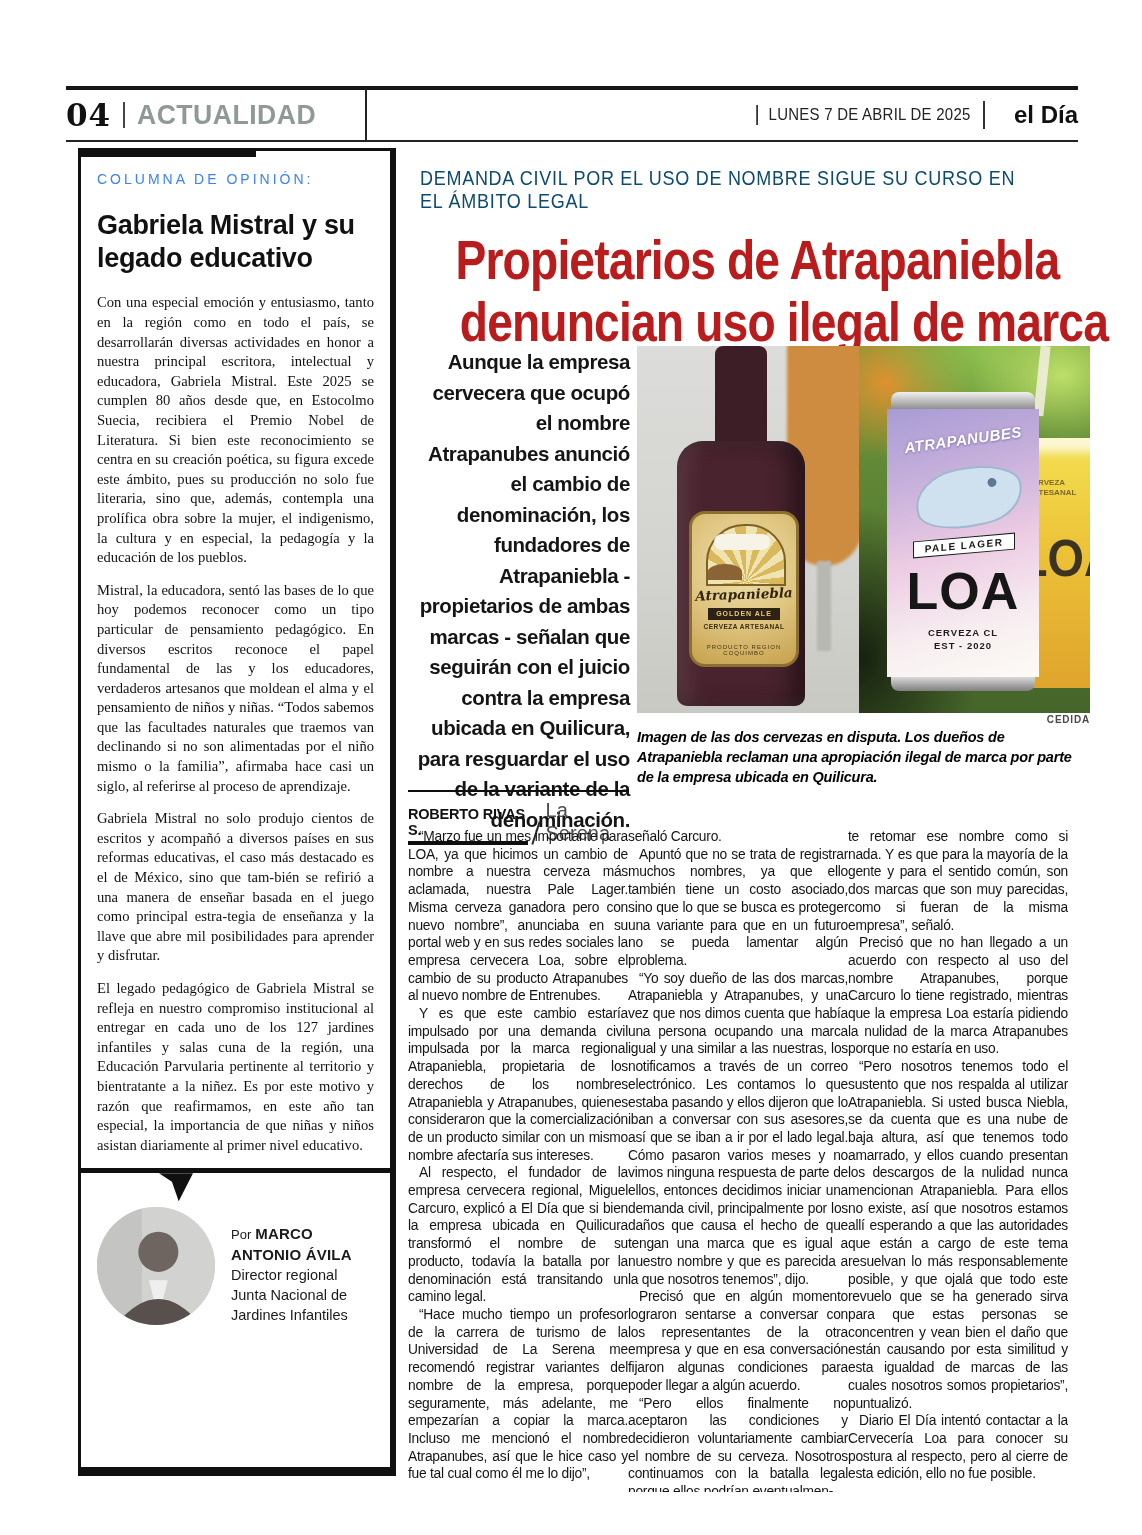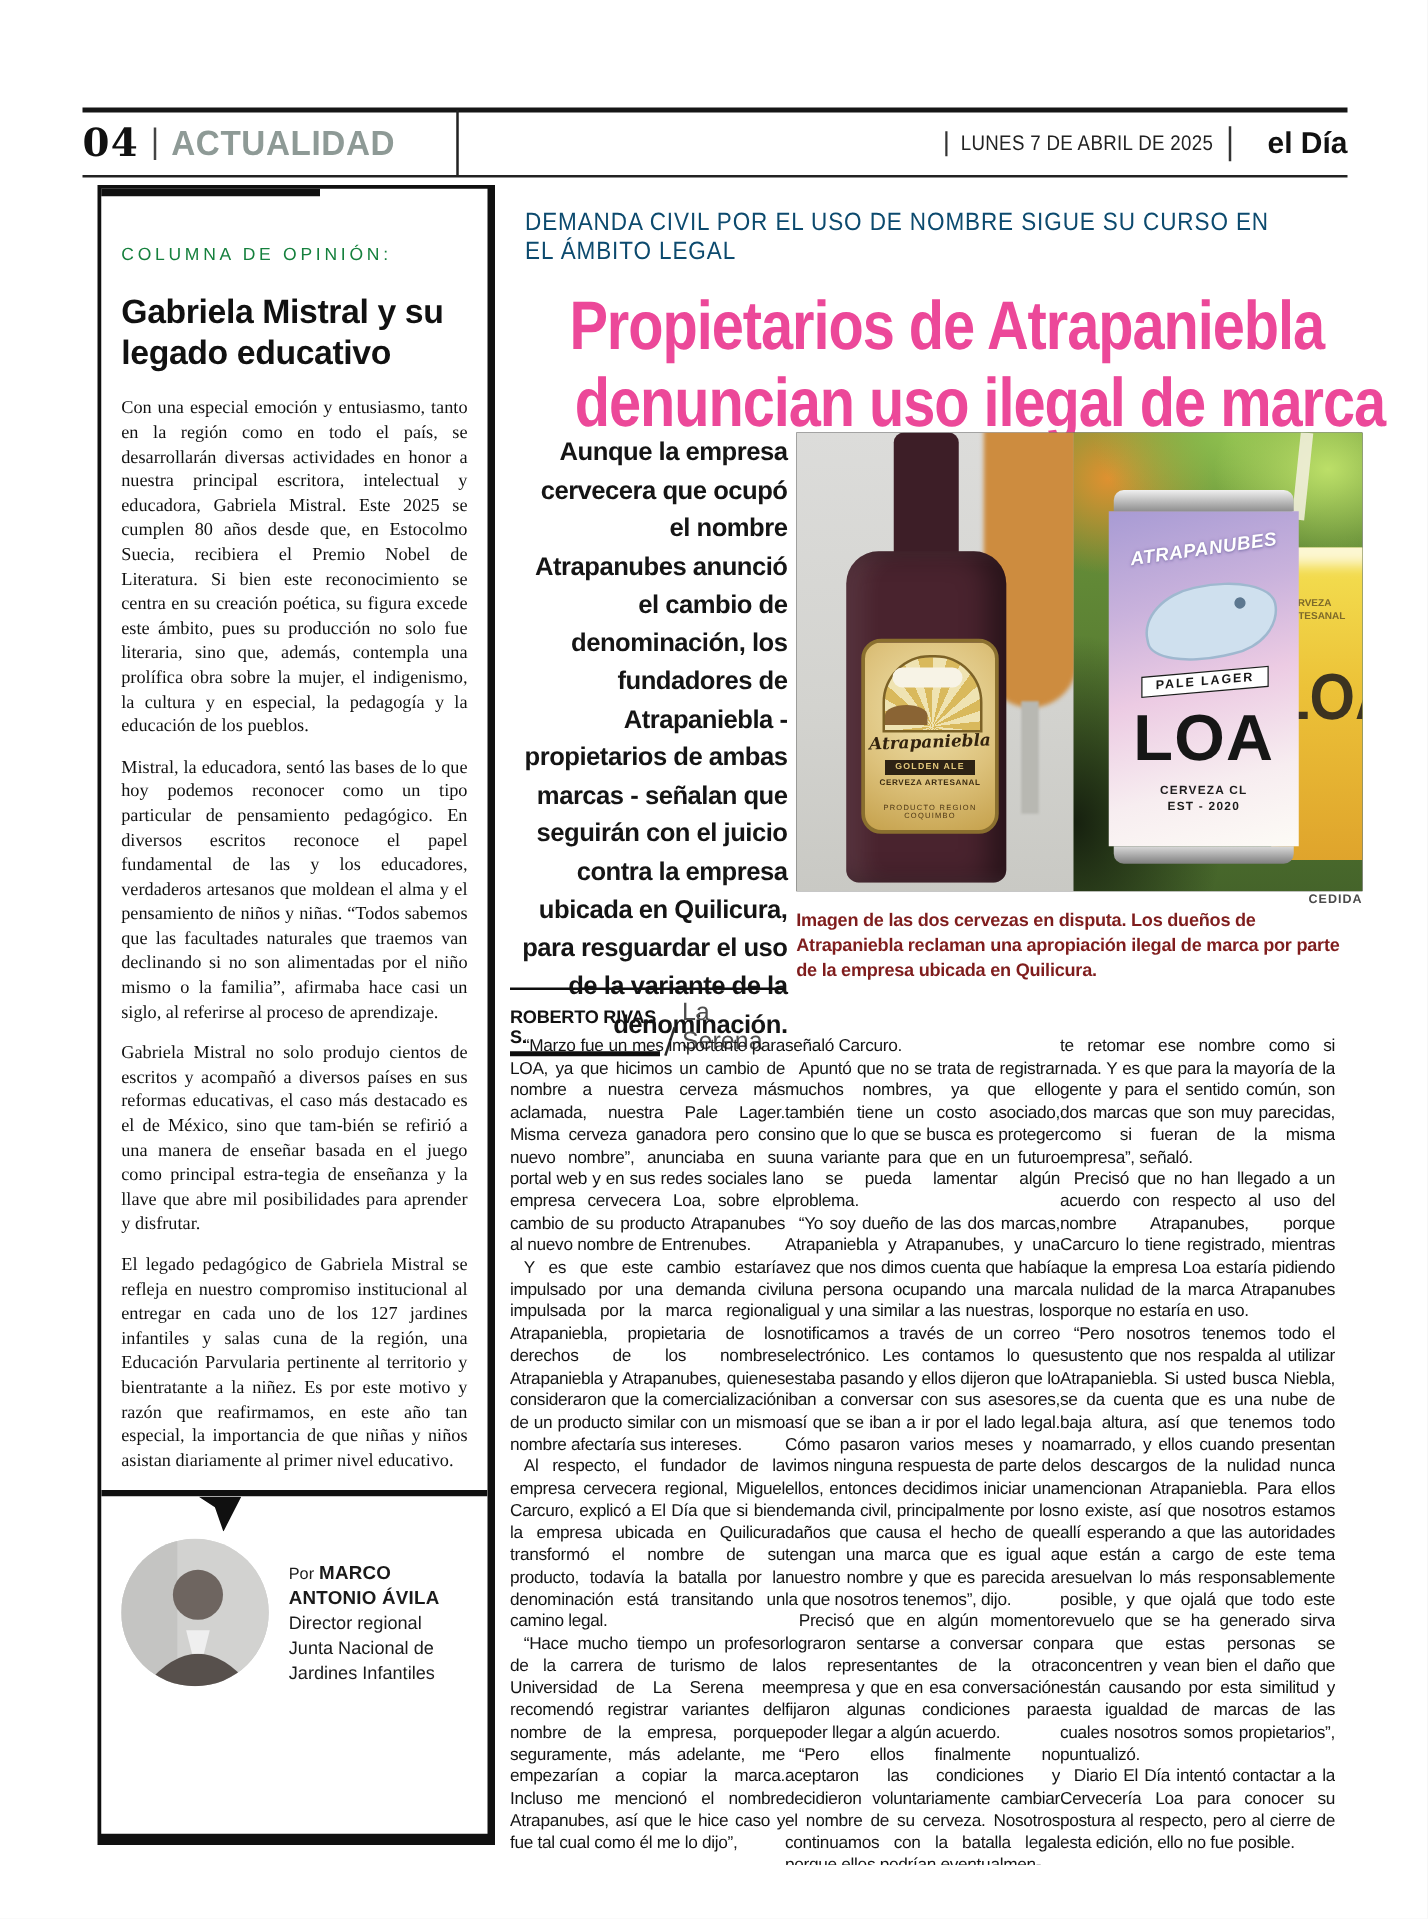--- a/index.html
+++ b/index.html
@@ -18,39 +18,39 @@
              display:inline-block;transform:scaleX(.88);transform-origin:right;}
   .masthead{font-size:24px;font-weight:800;border-left:2px solid #333;padding-left:29px;margin-left:12px;}
   .header-vline{position:absolute;left:365px;top:88px;width:2px;height:52px;background:#222;}
   .header-bottom-rule{position:absolute;left:66px;top:140px;width:1012px;height:2px;background:#222;}
 
   
   .opinion-box{position:absolute;left:78px;top:148px;width:318px;height:1328px;background:#fff;
                border:3px solid #101010;border-right-width:6px;border-bottom-width:9px;
                padding:20px 16px;box-sizing:border-box;overflow:hidden;}
   .opinion-accent{position:absolute;left:-3px;top:-3px;width:178px;height:9px;background:#101010;}
-  .opinion-label{font-size:14px;letter-spacing:3px;color:#15803d;margin-bottom:14px;margin-top:24px;}
+  .opinion-label{font-size:14px;letter-spacing:3px;color:#3b82f6;margin-bottom:14px;}
   .opinion-title{font-size:27px;font-weight:800;line-height:33px;letter-spacing:-.3px;margin-bottom:18px;}
   .opinion-body p{font-family:"Liberation Serif",serif;font-size:14.6px;line-height:19.6px;
                   text-align:justify;margin:0 0 13px 0;hyphens:auto;-webkit-hyphens:auto;}
   .bubble-divider{position:relative;height:5px;background:#101010;margin:6px -16px 0 -16px;}
   .bubble-tail{position:absolute;left:78px;top:5px;width:34px;height:28px;background:#101010;
                clip-path:polygon(0 0,100% 0,58% 100%,38% 30%);}
   .author-row{display:flex;margin-top:34px;align-items:flex-end;}
   .author-photo{width:118px;height:118px;border-radius:50%;overflow:hidden;flex:0 0 auto;
                 background:linear-gradient(150deg,#e2e2e2,#bdbdbd);}
   .author-credit{margin-left:16px;font-size:14.5px;line-height:20px;color:#1a1a1a;}
   .author-prefix{font-size:13px;}
   .author-name{font-weight:800;font-size:15px;letter-spacing:.2px;}
 
   
   .kicker{position:absolute;left:420px;top:167px;width:670px;font-size:20px;color:#0c4a6e;letter-spacing:.8px;}
   .kicker span{display:inline-block;transform:scaleX(.9);transform-origin:left;}
   .headline{position:absolute;left:398px;top:192px;width:694px;text-align:center;
-            font-weight:800;font-size:55px;line-height:62px;letter-spacing:-1px;color:#ec4899;}
+            font-weight:800;font-size:55px;line-height:62px;letter-spacing:-1px;color:#b91c1c;}
   .headline span{display:inline-block;transform:scaleX(.84);white-space:nowrap;}
   .lead{position:absolute;left:416px;top:347px;width:214px;text-align:right;
         font-weight:700;font-size:20.5px;line-height:30.5px;letter-spacing:-.4px;color:#151515;}
 
   
   .photo{position:absolute;left:637px;top:346px;width:453px;height:367px;margin:0;overflow:hidden;background:#222;}
   .ph-left{position:absolute;left:0;top:0;width:222px;height:100%;
            background:linear-gradient(180deg,#dcdcda 0%,#d3d3cf 60%,#c9c9c4 100%);overflow:hidden;}
   .glass-orange{position:absolute;left:150px;top:-10px;width:75px;height:230px;background:#cd8c3f;
                 border-radius:0 0 40px 40px;filter:blur(1.5px);}
@@ -105,21 +105,21 @@
   .can-name{position:absolute;left:0;top:152px;width:100%;font-size:52px;font-weight:900;letter-spacing:1px;color:#161616;}
   .can-sub{position:absolute;left:0;top:218px;width:100%;font-size:9.5px;font-weight:800;color:#1c1c1c;letter-spacing:1px;}
   .can-est{position:absolute;left:0;top:231px;width:100%;font-size:9.5px;font-weight:800;color:#1c1c1c;letter-spacing:1px;
            }
   .can-bottom{position:absolute;left:4px;top:285px;width:144px;height:14px;border-radius:0 0 8px 8px;
               background:linear-gradient(180deg,#d9d9d9,#7f7f7f);}
 
   .photo-credit{position:absolute;left:637px;top:714px;width:453px;text-align:right;
                 font-size:10px;font-weight:700;color:#4a4a4a;letter-spacing:.8px;}
   .photo-caption{position:absolute;left:637px;top:727px;width:453px;font-size:14.5px;font-weight:700;
-                 line-height:20px;letter-spacing:-.2px;color:#7f1d1d;}
+                 line-height:20px;letter-spacing:-.2px;color:#000000;font-style:italic;}
 
   
   .byline{position:absolute;left:408px;top:790px;width:220px;border-top:2px solid #0e0e0e;
           padding-top:5px;display:flex;align-items:flex-end;}
   .byline-author{font-size:14.5px;font-weight:800;letter-spacing:-.2px;border-bottom:4px solid #0e0e0e;
                  padding-bottom:3px;}
   .byline-slash{width:2px;height:24px;background:#2a2a2a;transform:rotate(18deg);margin:0 9px 0 7px;}
   .byline-loc{font-size:20px;color:#4c4c4c;padding-top:2px;}
 
   

